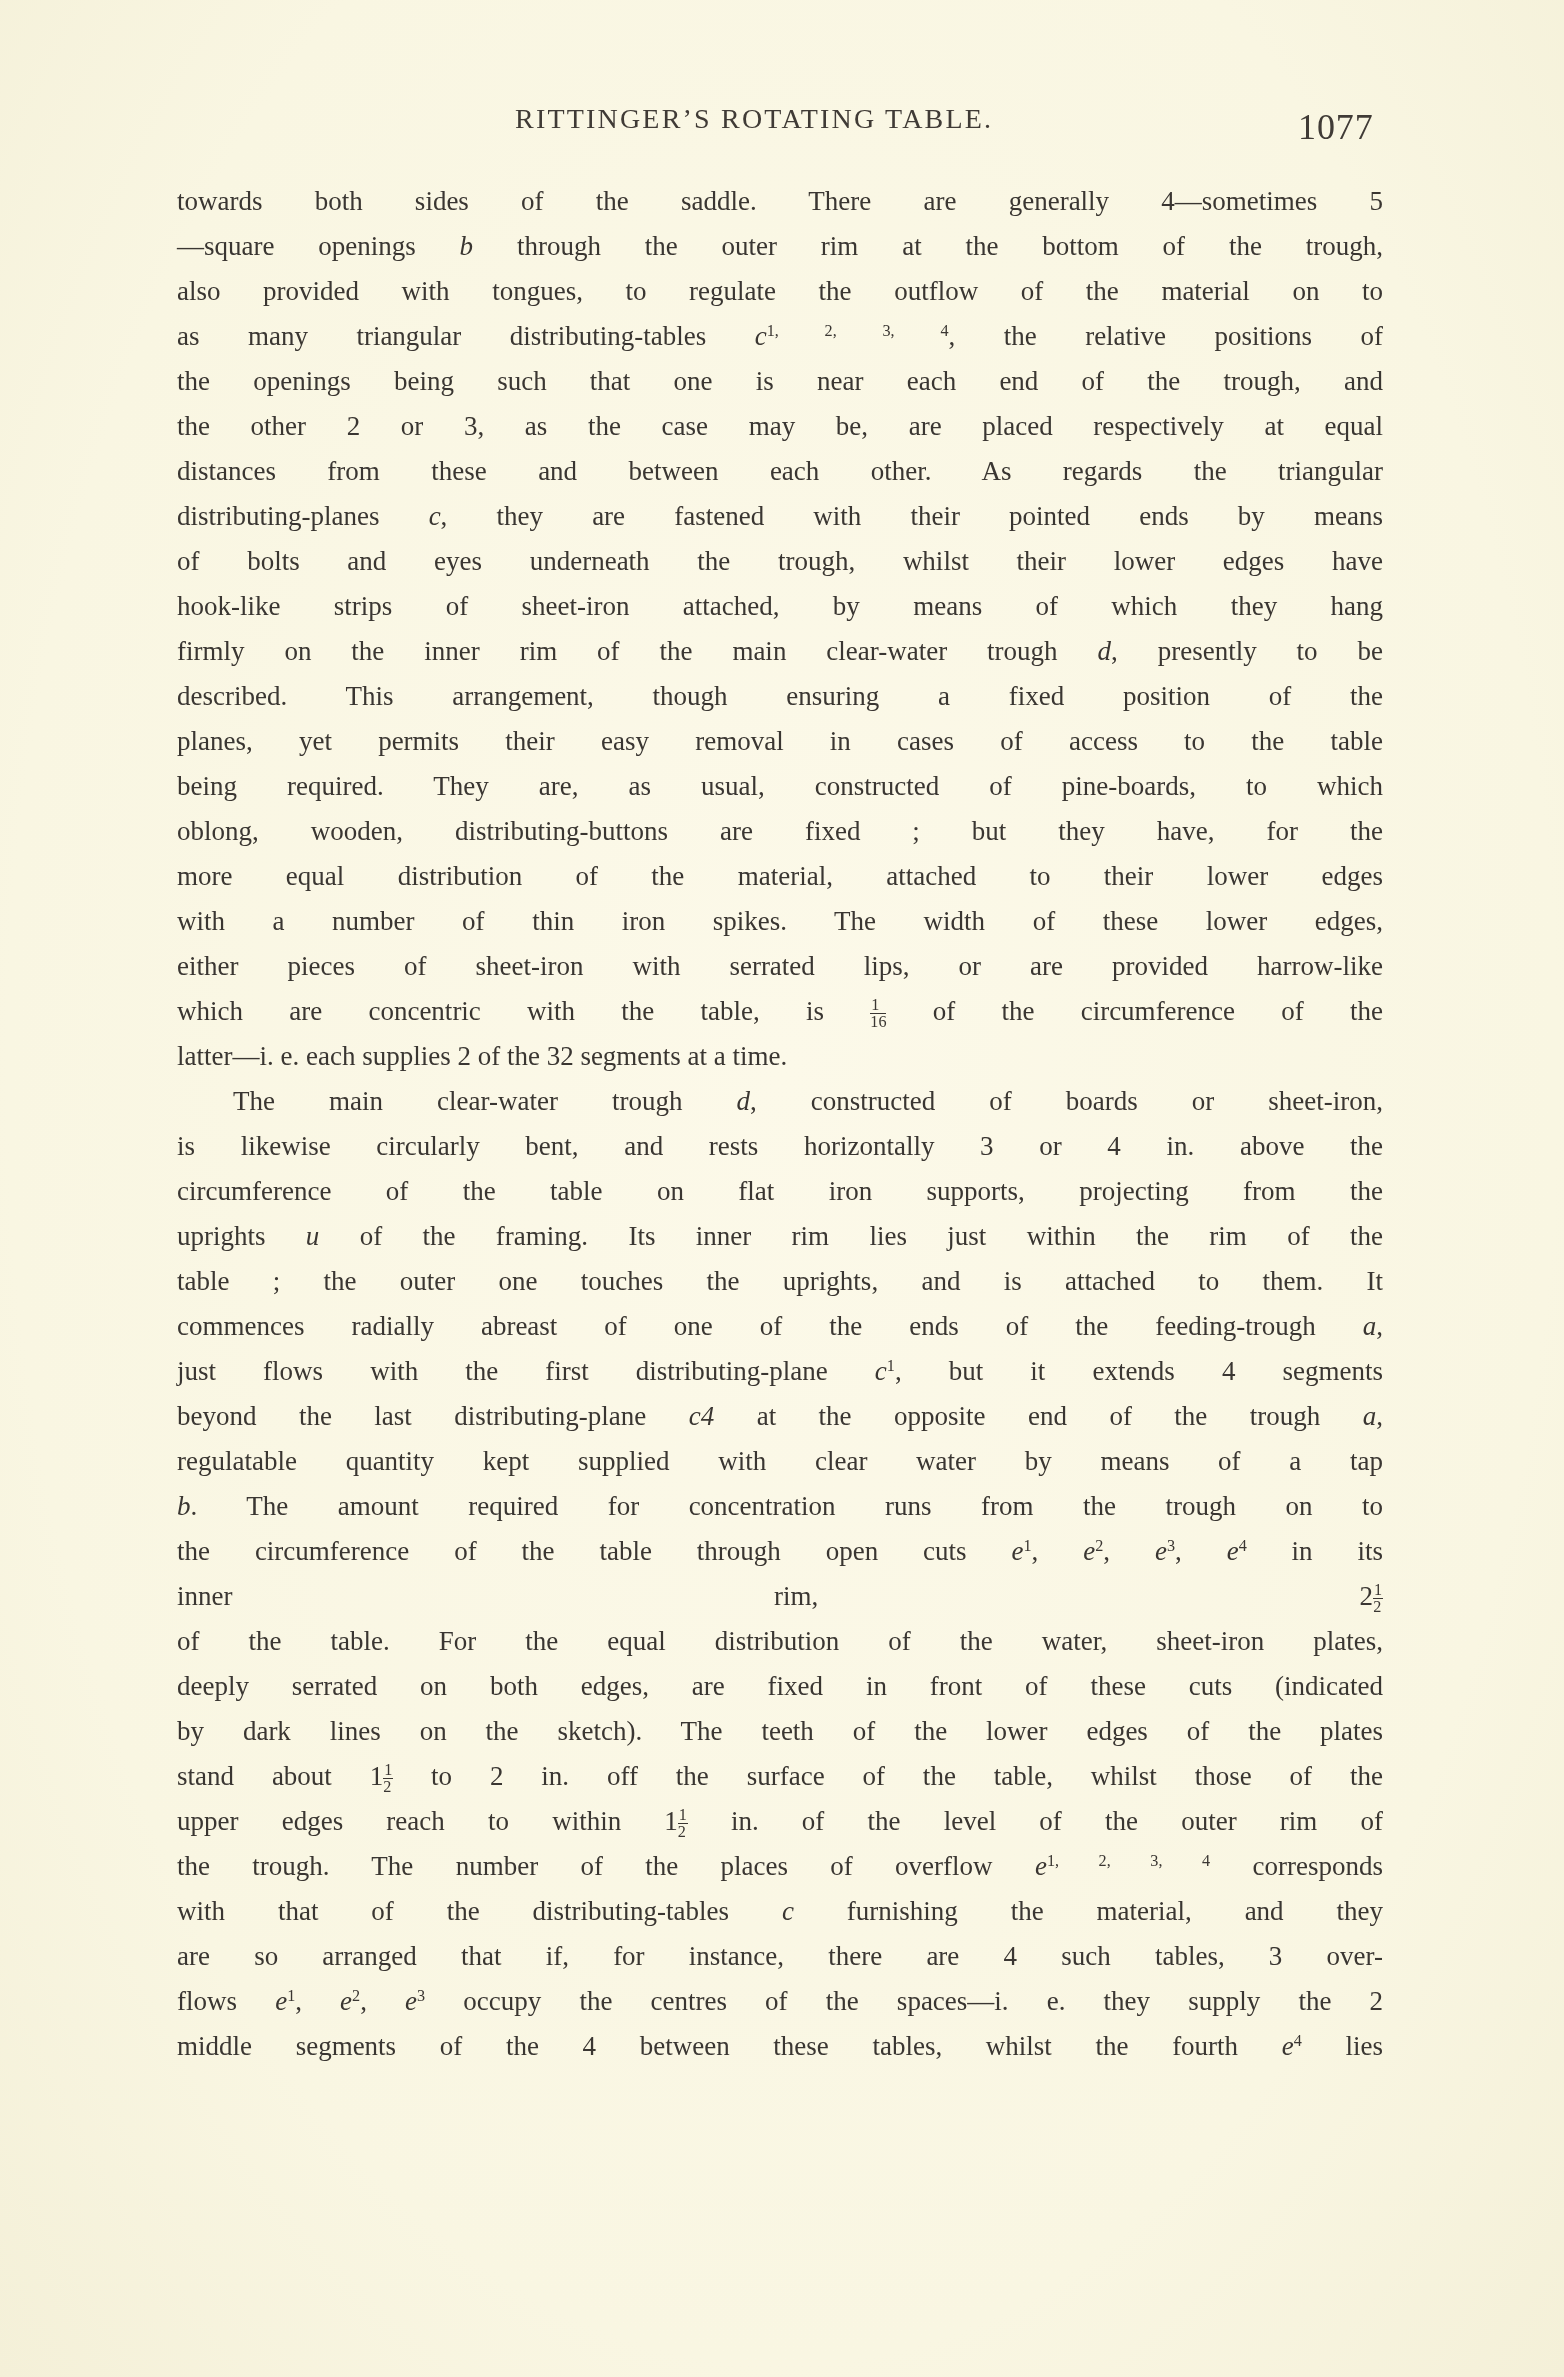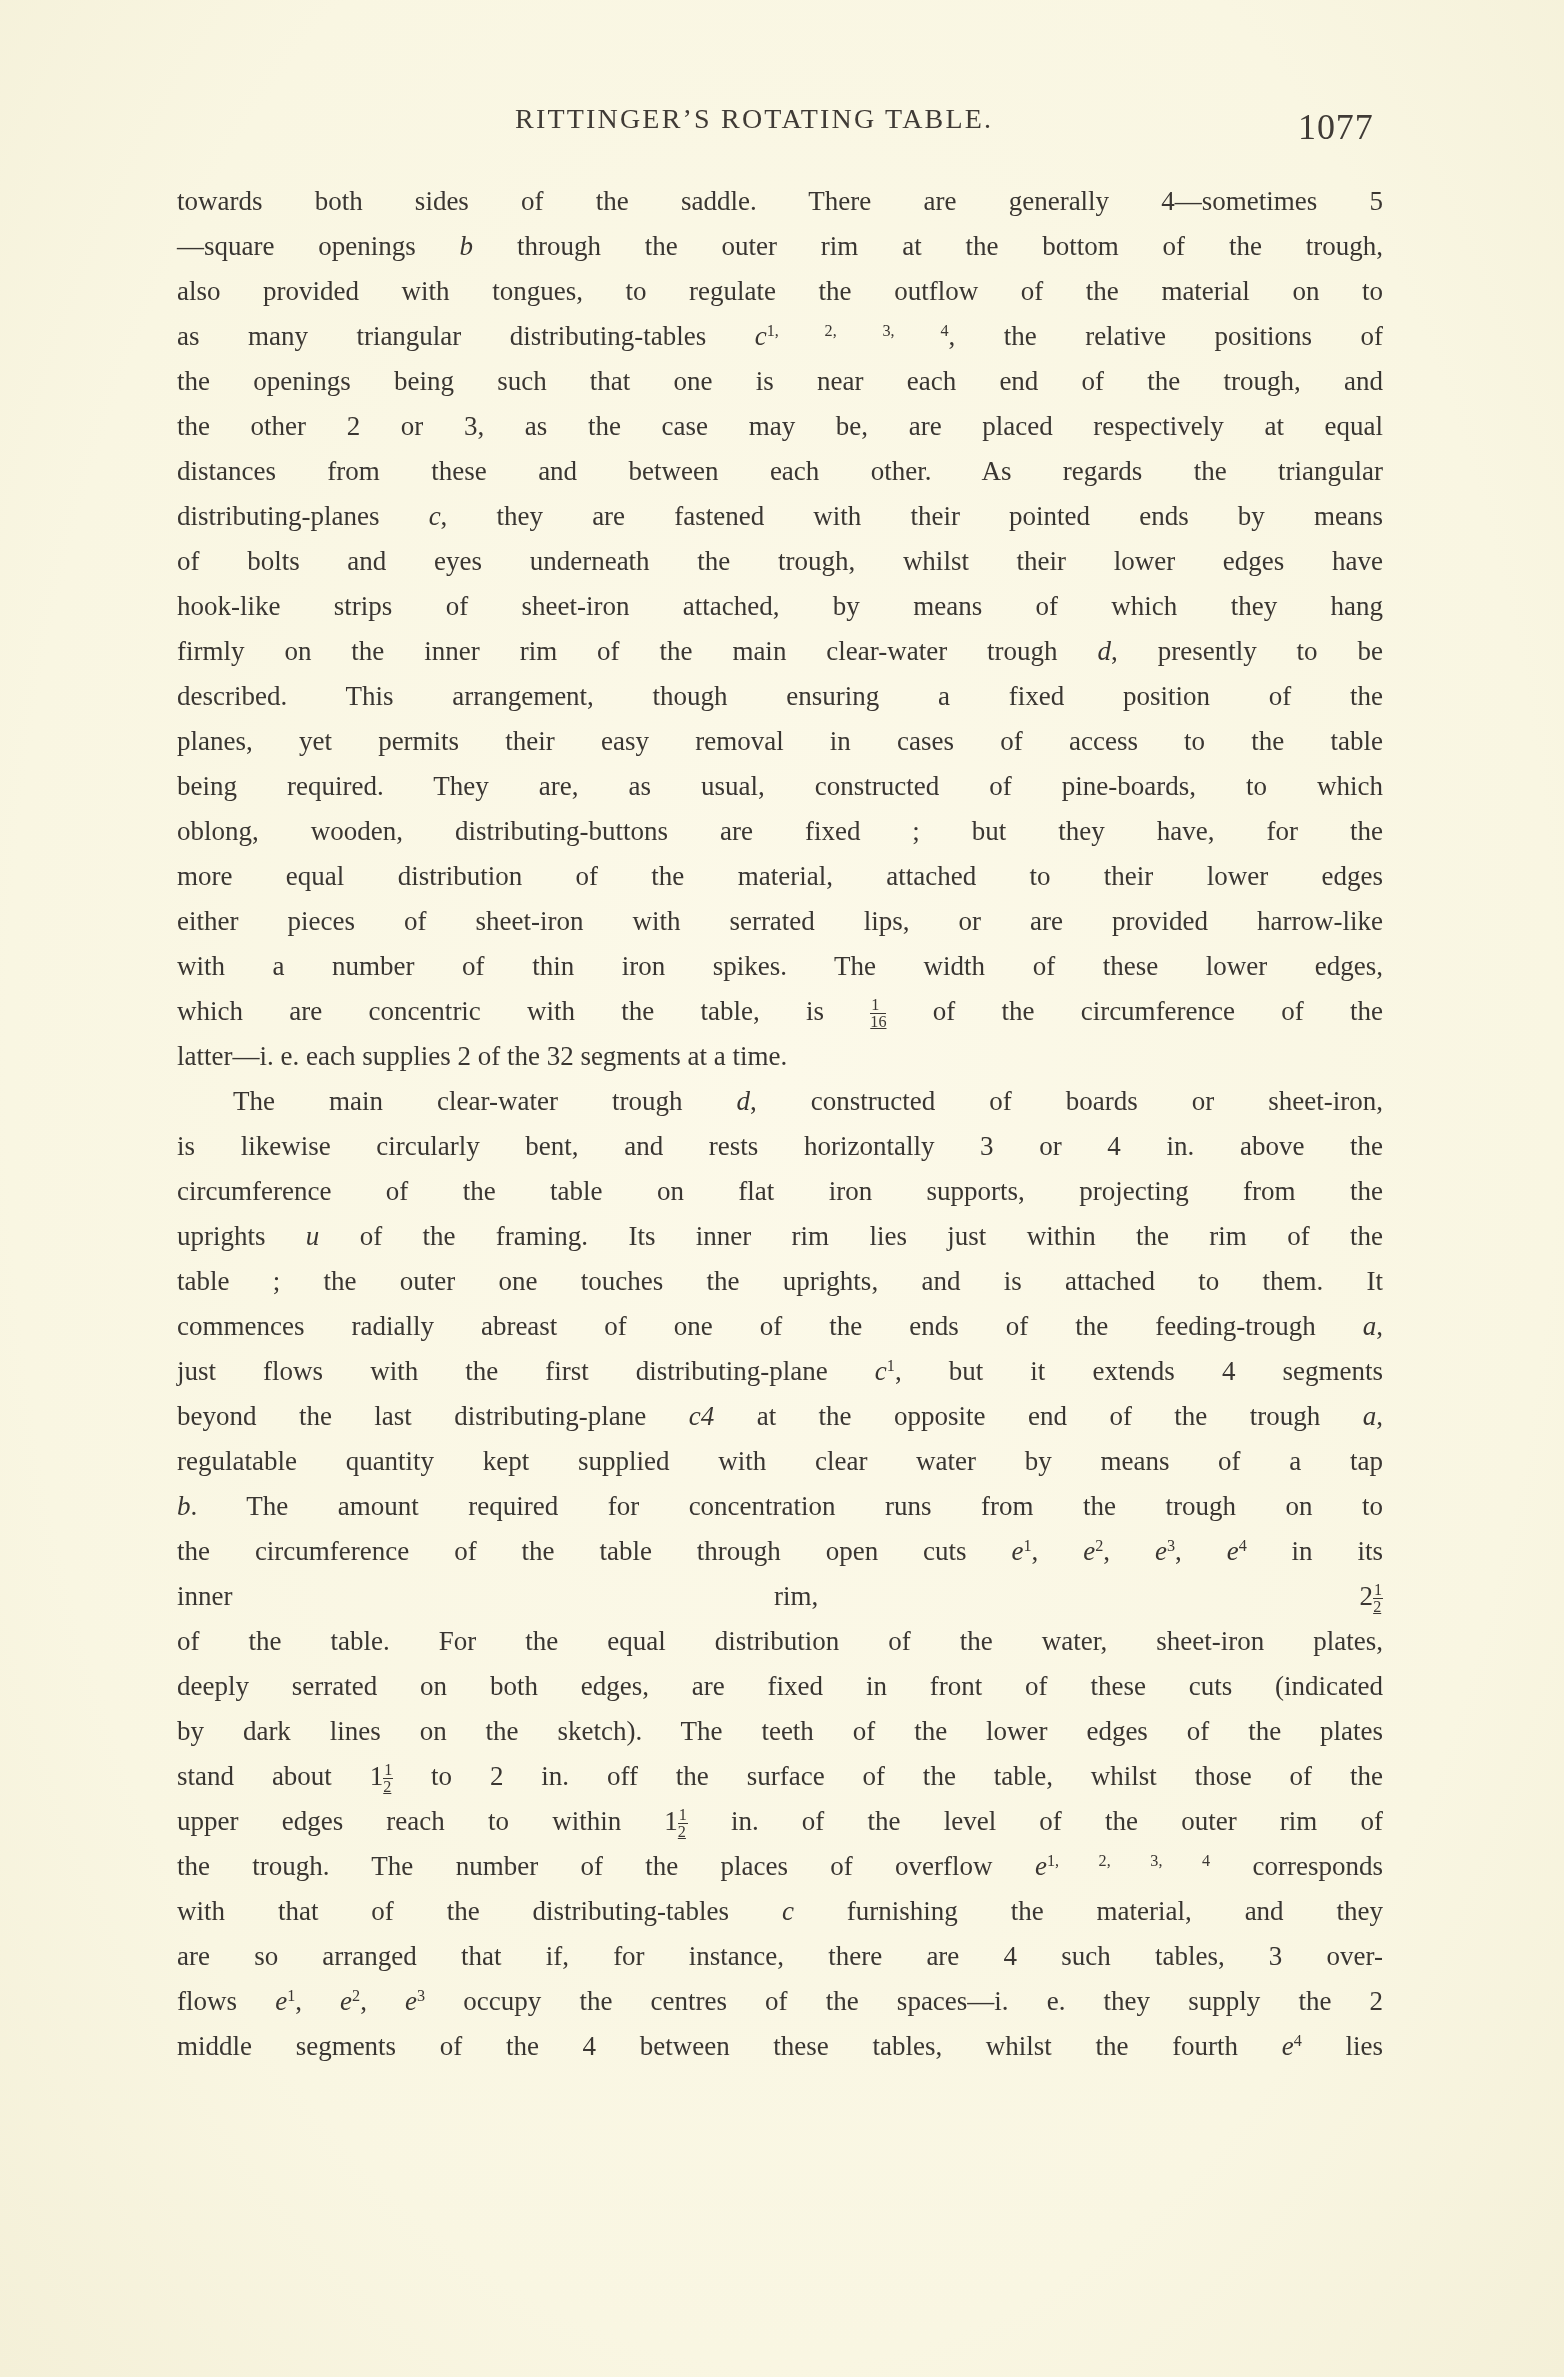--- a/index.html
+++ b/index.html
@@ -30,21 +30,21 @@
     font-size: 27px;
     text-align: justify; text-align-last: justify;
     white-space: nowrap; overflow: visible;
   }
   .line.last { text-align-last: left; }
   .line.indent { padding-left: 56px; font-family: Liberation Serif, serif; }
   i { font-style: italic; }
   sup { font-size: 60%; vertical-align: 0.55em; line-height: 0; }
   .frac { display: inline-block; font-size: 60%; line-height: 1; vertical-align: middle; text-align: center; }
   .frac .n { display: block; border-bottom: 0.9px solid #3a3632; padding: 0 0.9px; }
-  .frac .d { display: block; text-decoration: underline; }
+  .frac .d { display: block; }
 </style>
 </head>
 <body>
 
 <div class="page">
   <div class="running-head">RITTINGER’S ROTATING TABLE.</div>
   <div class="page-number">1077</div>
 
   <div class="body-text">
     <div class="line"><span>towards both sides of the saddle.  There are generally 4—sometimes 5</span></div>
@@ -56,22 +56,22 @@
     <div class="line"><span>distances from these and between each other.  As regards the triangular</span></div>
     <div class="line"><span>distributing-planes </span><i>c</i><span>, they are fastened with their pointed ends by means</span></div>
     <div class="line"><span>of bolts and eyes underneath the trough, whilst their lower edges have</span></div>
     <div class="line"><span>hook-like strips of sheet-iron attached, by means of which they hang</span></div>
     <div class="line"><span>firmly on the inner rim of the main clear-water trough </span><i>d</i><span>, presently to be</span></div>
     <div class="line"><span>described.  This arrangement, though ensuring a fixed position of the</span></div>
     <div class="line"><span>planes, yet permits their easy removal in cases of access to the table</span></div>
     <div class="line"><span>being required.  They are, as usual, constructed of pine-boards, to which</span></div>
     <div class="line"><span>oblong, wooden, distributing-buttons are fixed ; but they have, for the</span></div>
     <div class="line"><span>more equal distribution of the material, attached to their lower edges</span></div>
+    <div class="line"><span>with a number of thin iron spikes.  The width of these lower edges,</span></div>
     <div class="line"><span>either pieces of sheet-iron with serrated lips, or are provided harrow-like</span></div>
-    <div class="line"><span>with a number of thin iron spikes.  The width of these lower edges,</span></div>
     <div class="line"><span>which are concentric with the table, is </span><span class="frac"><span class="n">1</span><span class="d">16</span></span><span> of the circumference of the</span></div>
     <div class="line last"><span>latter—i. e. each supplies 2 of the 32 segments at a time.</span></div>
     <div class="line indent"><span>The main clear-water trough </span><i>d</i><span>, constructed of boards or sheet-iron,</span></div>
     <div class="line"><span>is likewise circularly bent, and rests horizontally 3 or 4 in. above the</span></div>
     <div class="line"><span>circumference of the table on flat iron supports, projecting from the</span></div>
     <div class="line"><span>uprights </span><i>u</i><span> of the framing.  Its inner rim lies just within the rim of the</span></div>
     <div class="line"><span>table ; the outer one touches the uprights, and is attached to them.  It</span></div>
     <div class="line"><span>commences radially abreast of one of the ends of the feeding-trough </span><i>a</i><span>,</span></div>
     <div class="line"><span>just flows with the first distributing-plane </span><i>c</i><sup>1</sup><span>, but it extends 4 segments</span></div>
     <div class="line"><span>beyond the last distributing-plane </span><i>c4</i><span> at the opposite end of the trough </span><i>a</i><span>,</span></div>

